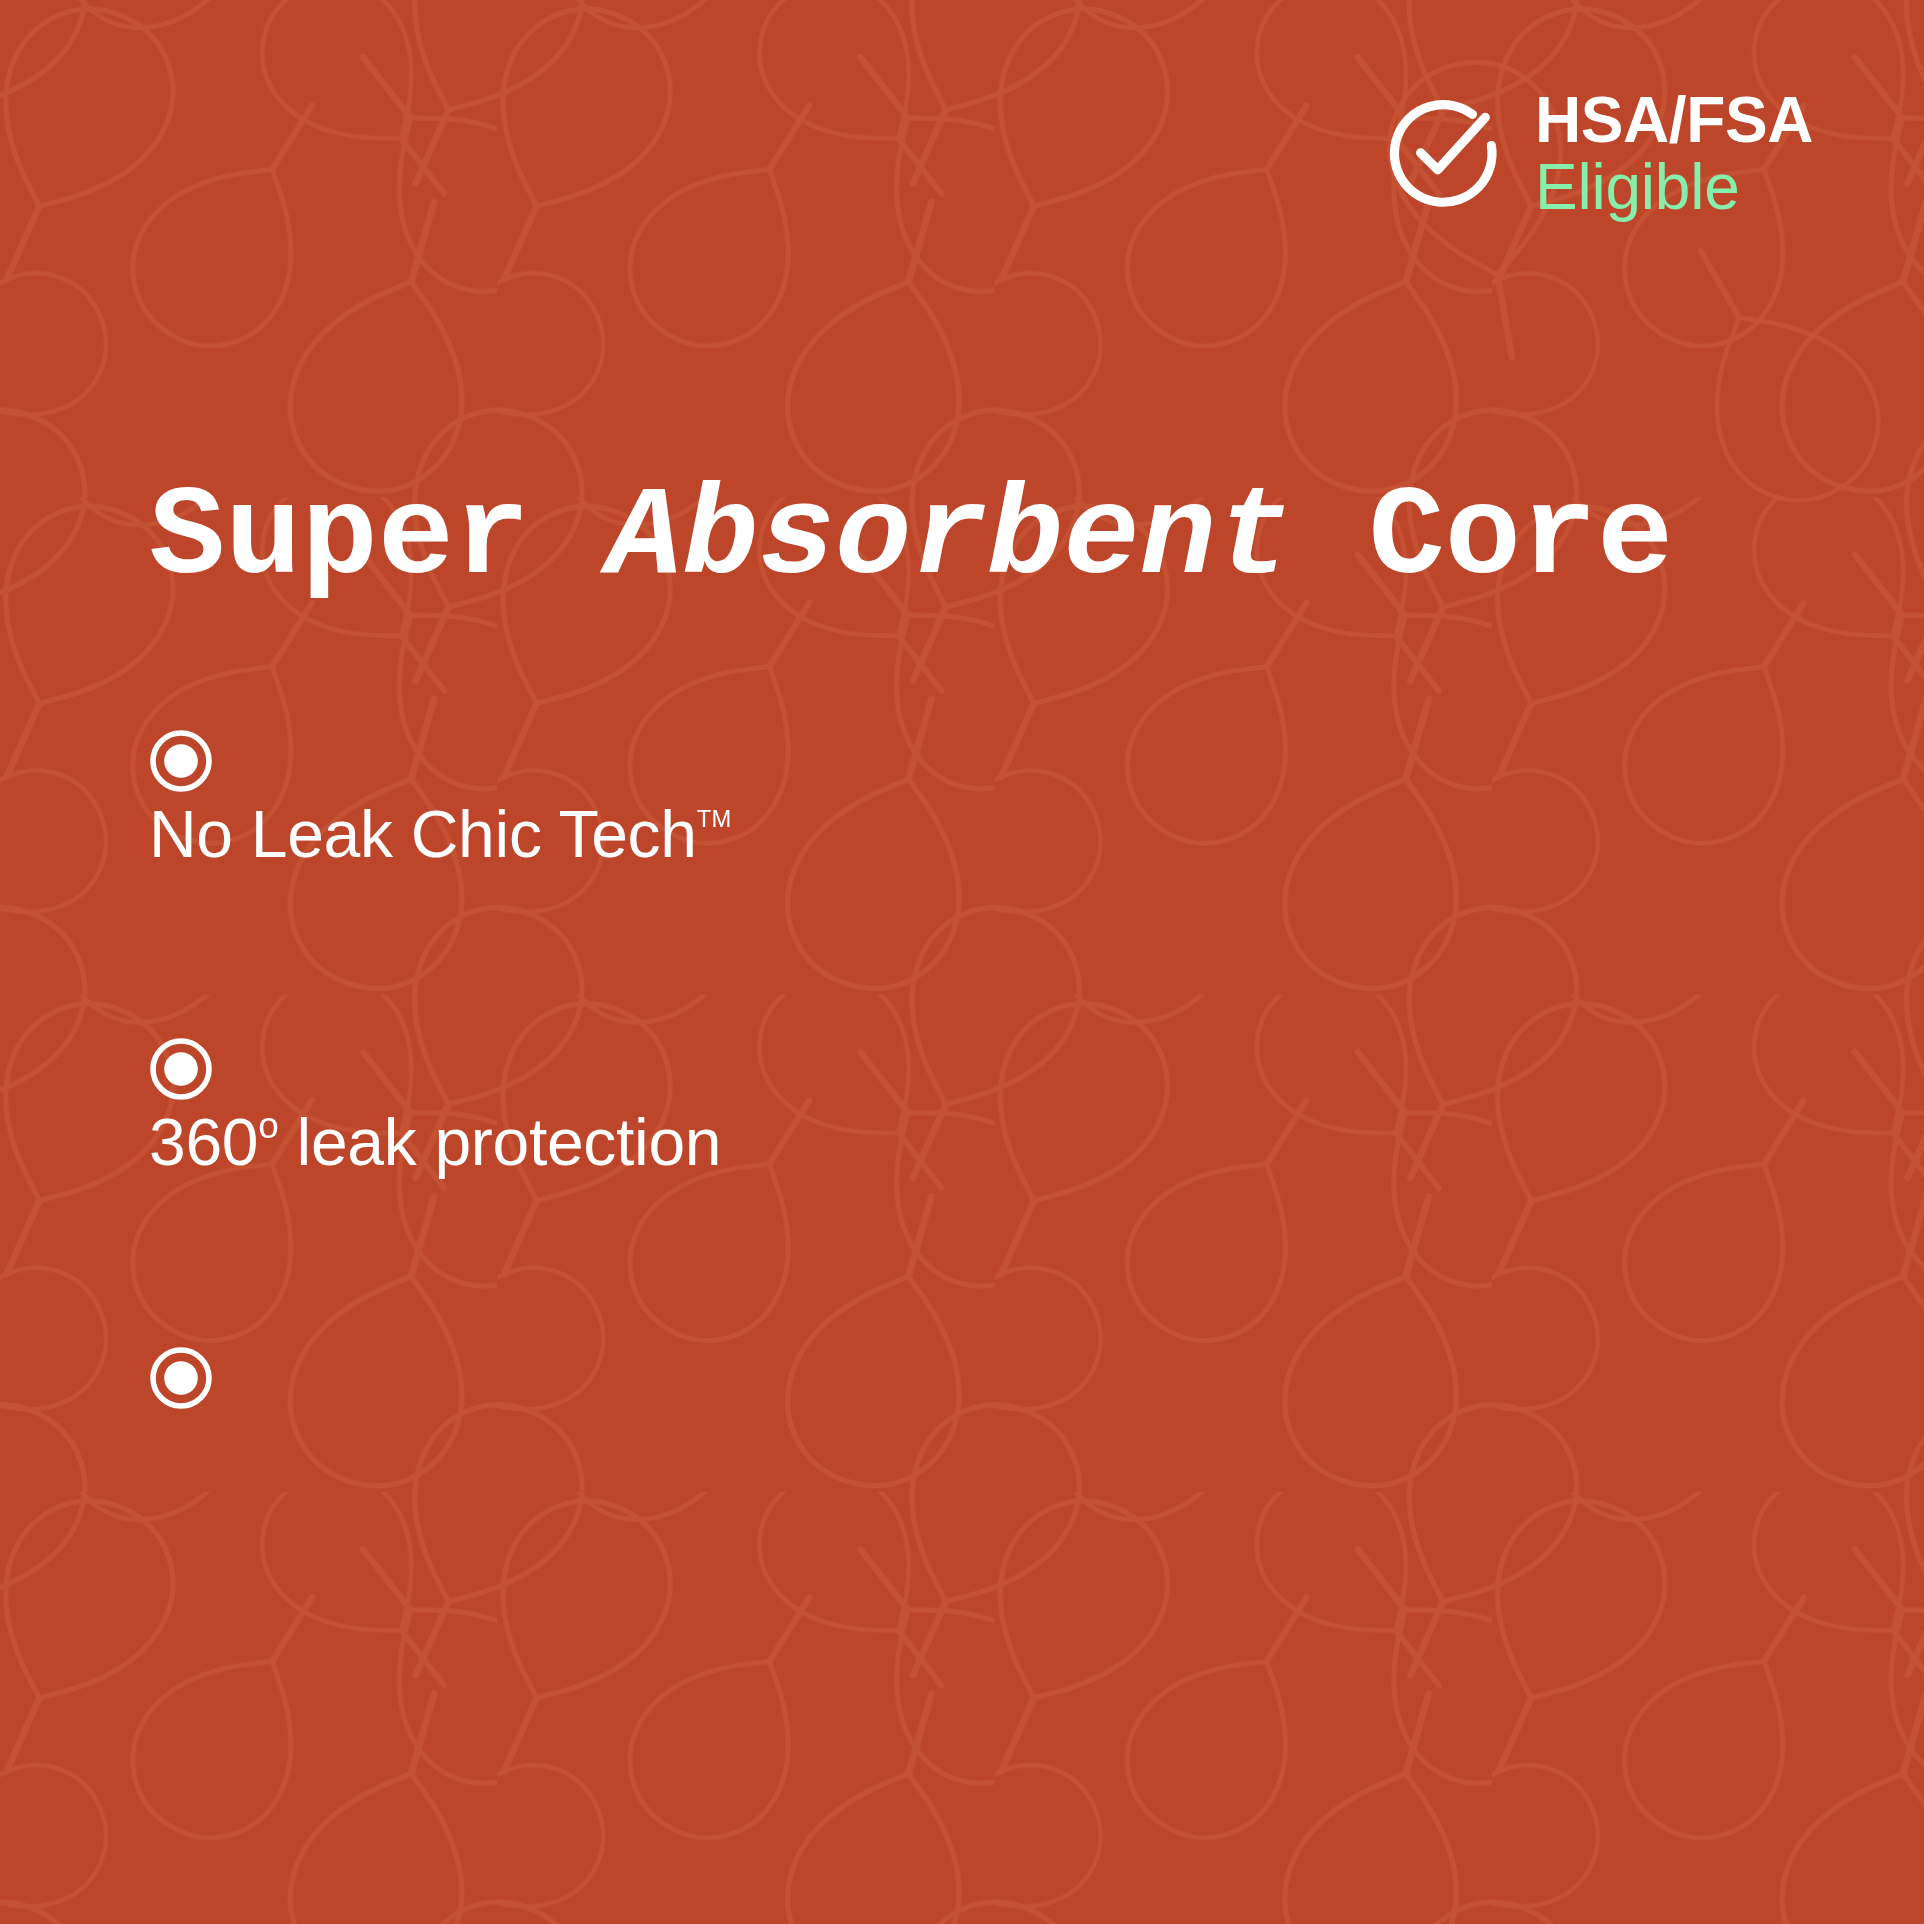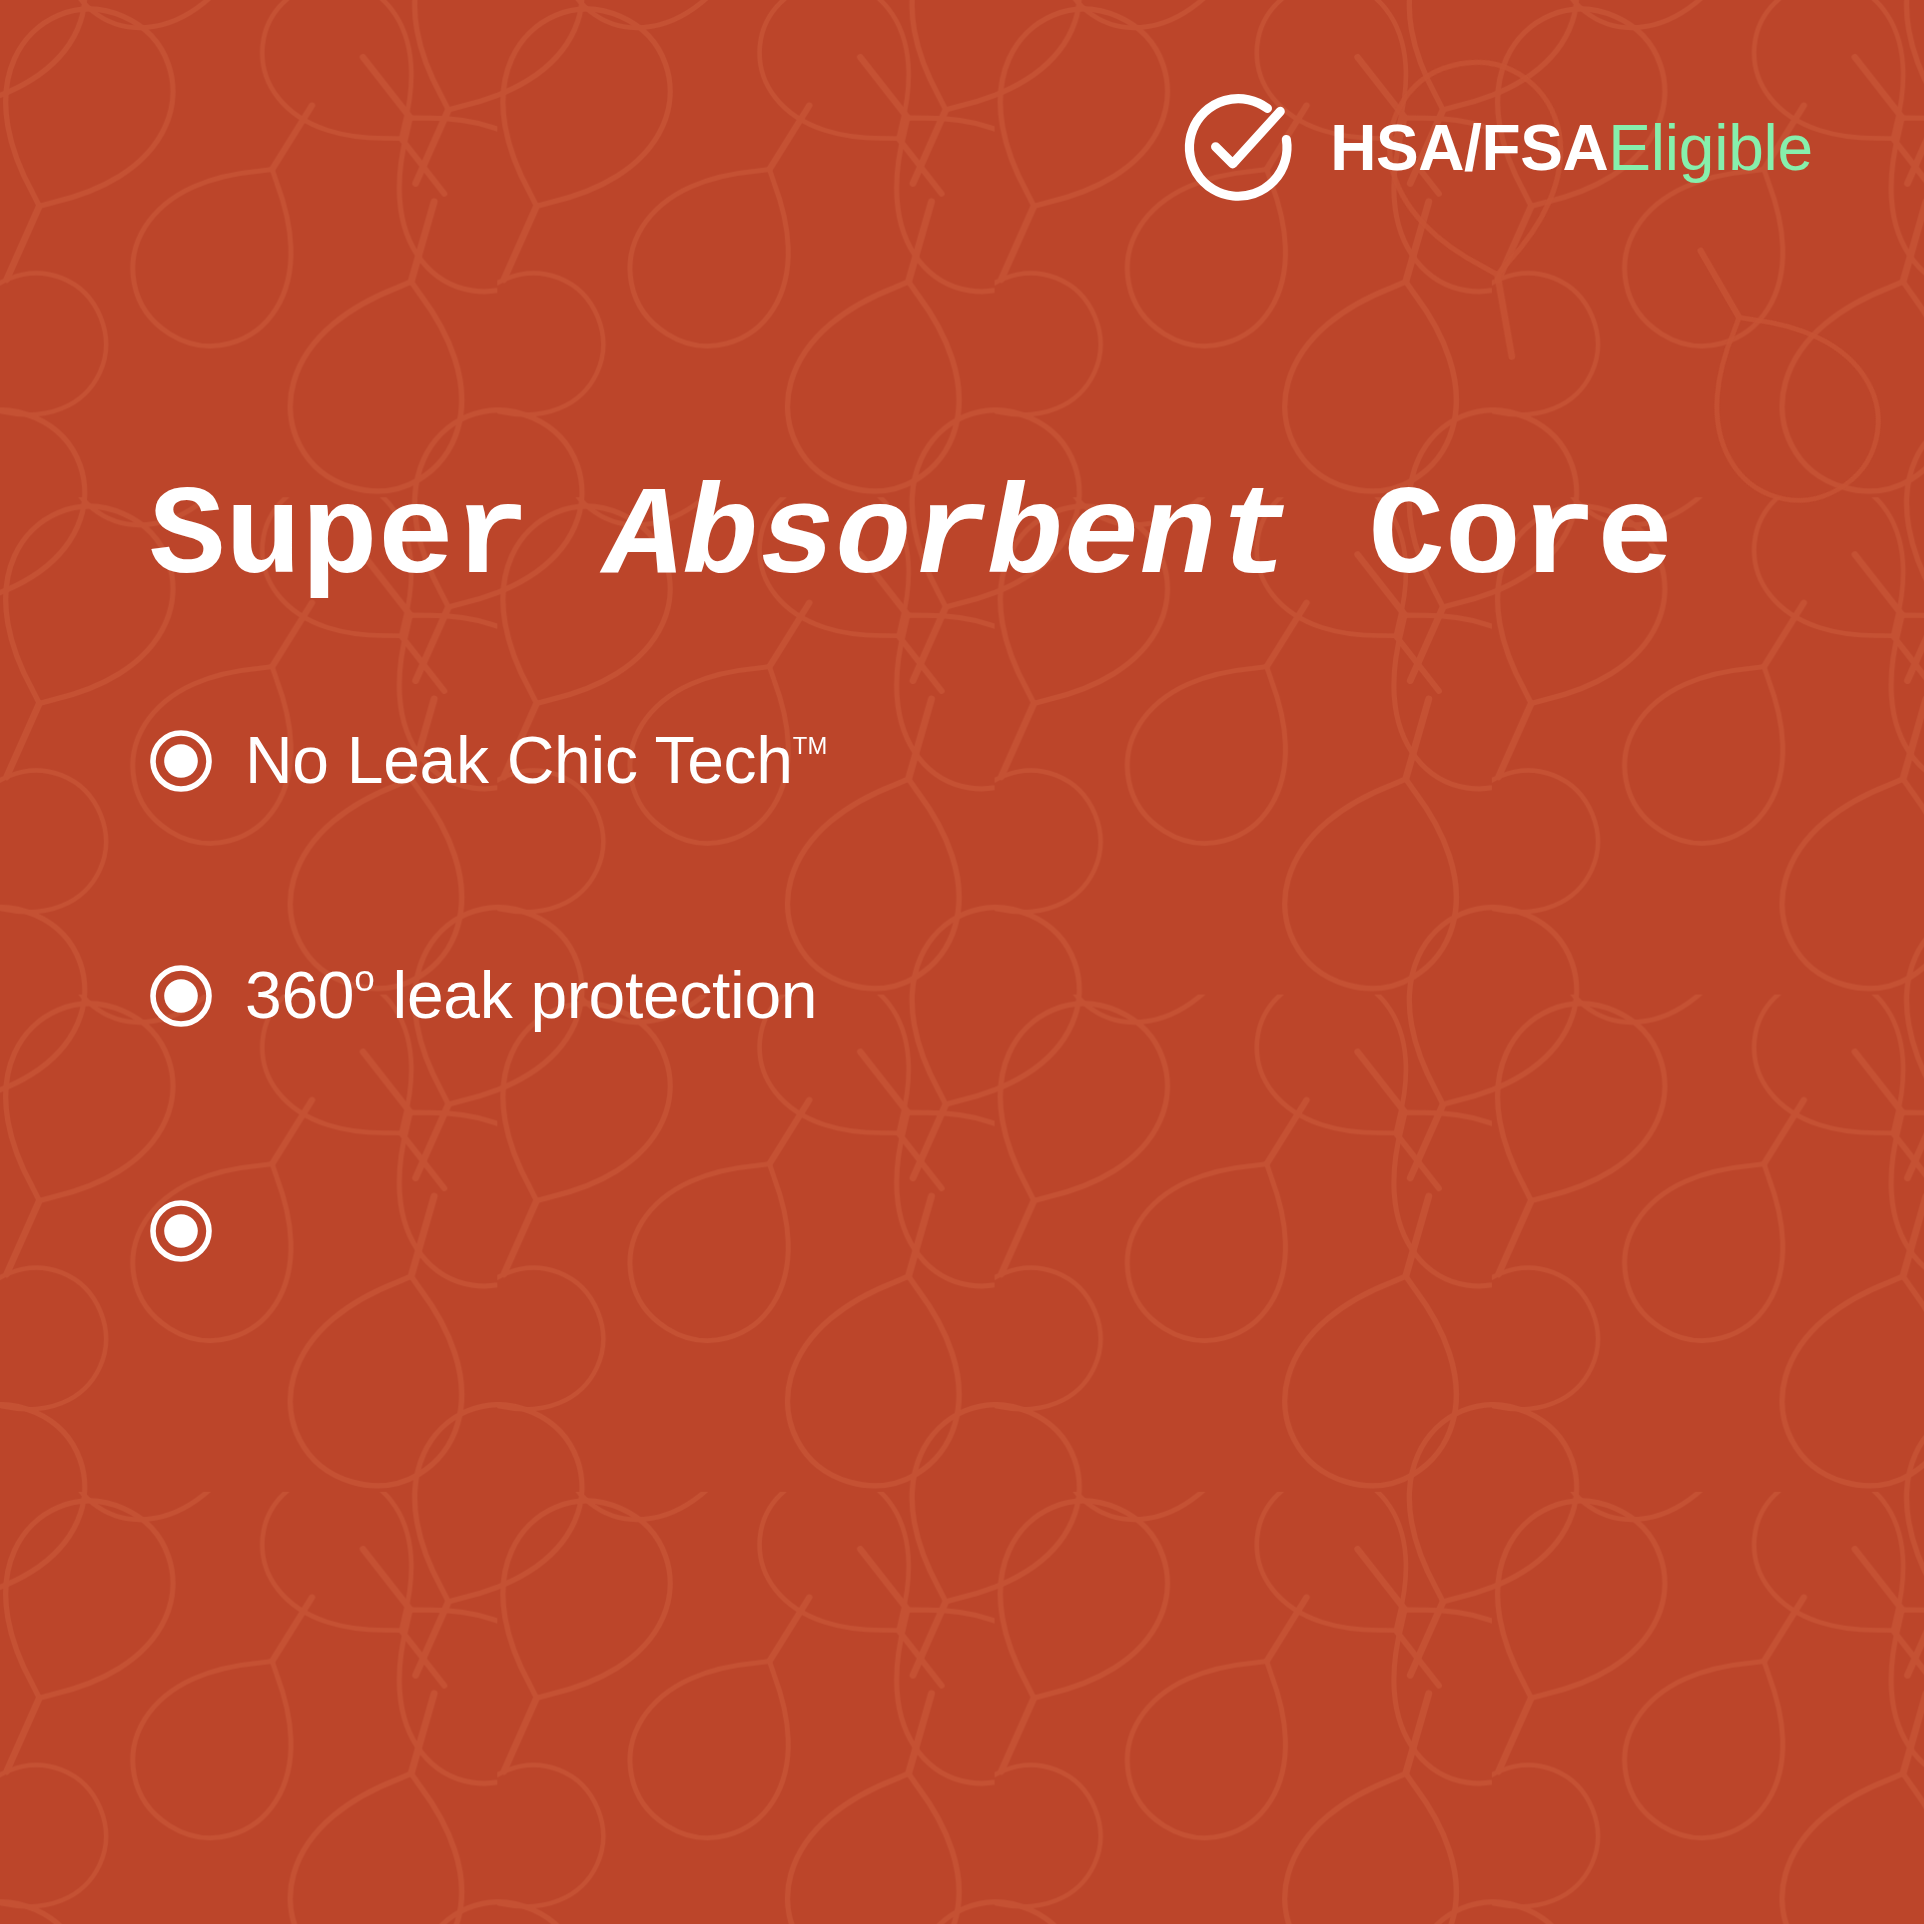--- a/index.html
+++ b/index.html
@@ -37,20 +37,21 @@
     gap: 29px;
   }
   #hsa-badge .check-icon {
     width: 122px;
     height: 122px;
     flex: 0 0 auto;
     display: block;
   }
   #hsa-badge .badge-text {
     display: flex;
+    flex-direction: column;
     justify-content: center;
     line-height: 1.04;
   }
   #hsa-badge .badge-line-1 {
     font-size: 64px;
     font-weight: 700;
     color: #ffffff;
     letter-spacing: -0.4px;
     white-space: nowrap;
   }
@@ -83,21 +84,21 @@
 
   
   #feature-list {
     position: absolute;
     left: 149px;
     top: 719px;
     width: 1444px;
   }
   .feature-row {
     display: flex;
-    flex-direction: row;
+    flex-direction: column;
     align-items: flex-start;
     margin-bottom: 152px;
   }
   .feature-row:last-child {
     margin-bottom: 0;
   }
   .bullet-marker {
     flex: 0 0 auto;
     width: 64px;
     height: 64px;

